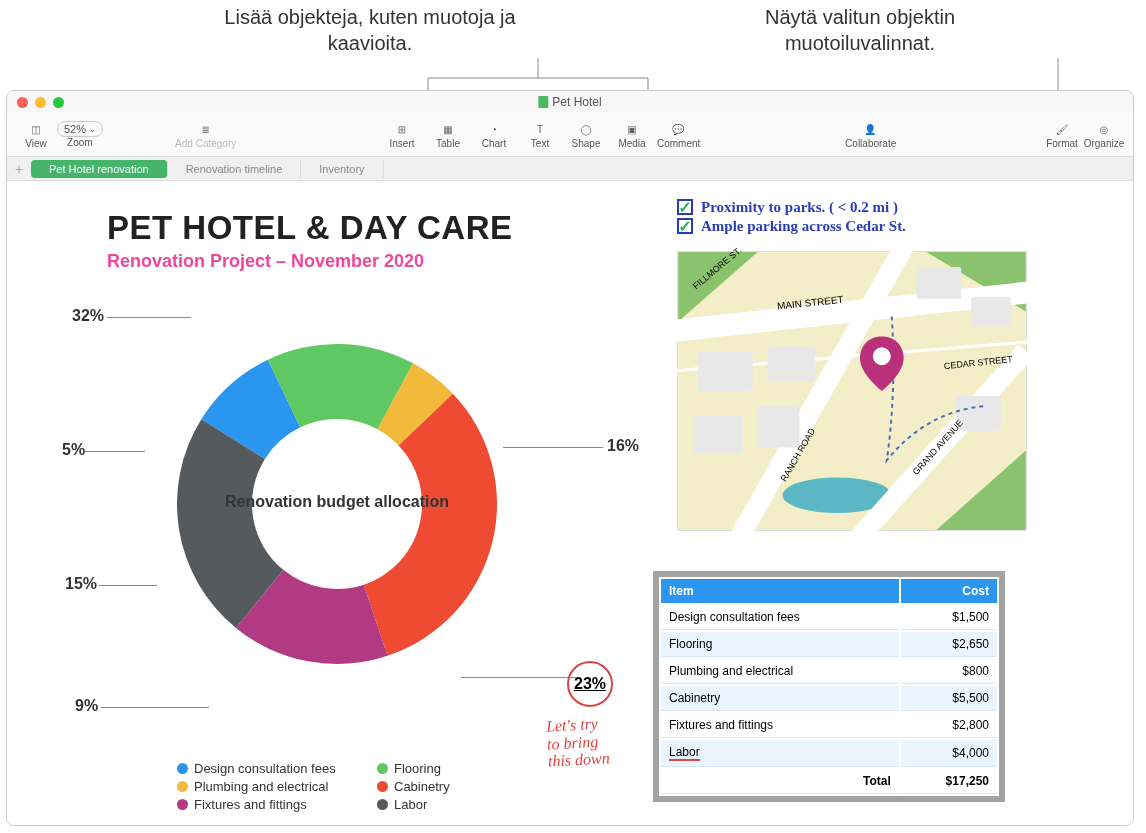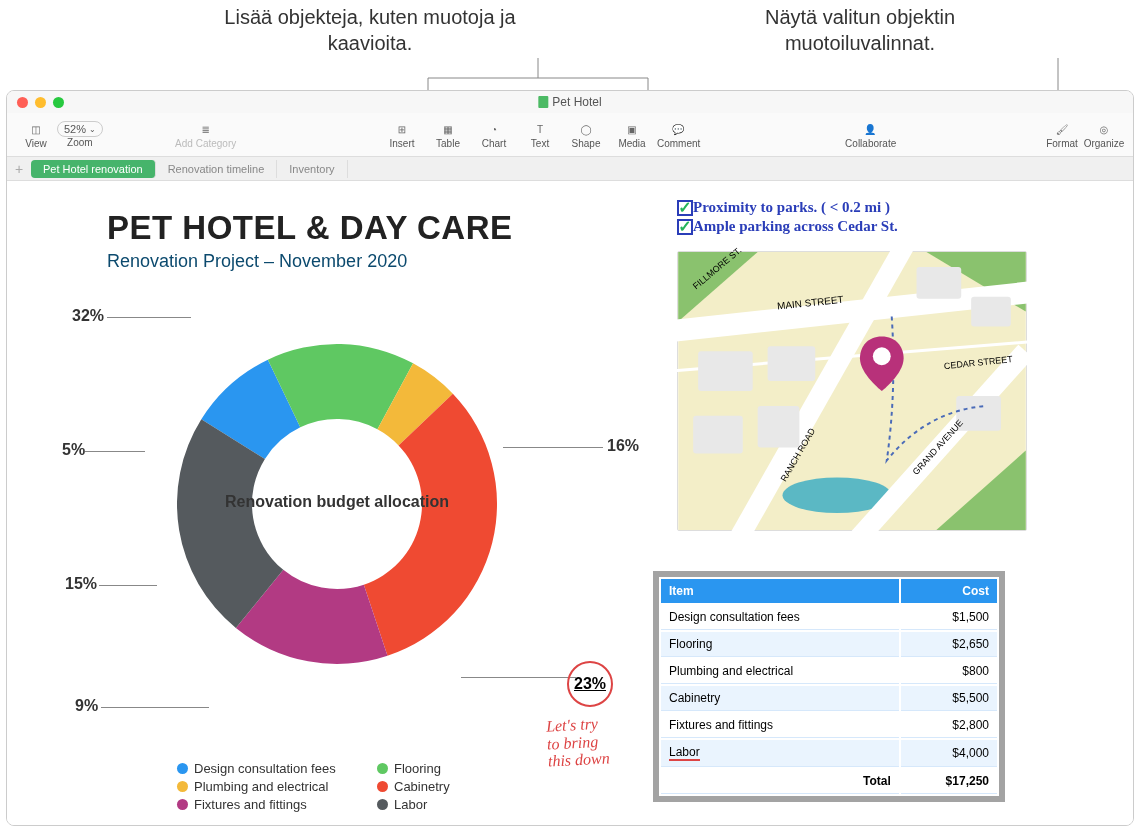--- a/index.html
+++ b/index.html
@@ -18,34 +18,34 @@
 .doc-icon { width:10px; height:12px; background:#4cba64; border-radius:1px; }
 .toolbar { height: 44px; background: #fafafa; border-bottom: 1px solid #ddd; display: flex; align-items: center; padding: 0 8px; font-size: 10px; color: #555; }
 .tool { display: flex; flex-direction: column; align-items: center; justify-content: center; min-width: 42px; cursor: pointer; }
 .tool .ic { width: 18px; height: 18px; display:flex; align-items:center; justify-content:center; color:#666; }
 .zoom { border: 1px solid #ccc; border-radius: 8px; padding: 1px 6px; font-size:11px; display:flex; align-items:center; gap:3px;}
 .tool-group { display:flex; gap:4px; }
 .spacer { flex: 1; }
 .addcat { color:#bbb; }
 .sheettabs { height: 24px; background: #f0f0f0; border-bottom:1px solid #ddd; display:flex; align-items:center; font-size:11px; color:#888;}
 .plus { width:24px; text-align:center; cursor:pointer; font-size:14px; color:#aaa;}
-.tab { padding: 3px 12px; border-right:1px solid #ddd; cursor:pointer;}
+.tab { padding: 3px 18px; border-right:1px solid #ddd; cursor:pointer;}
 .tab.active { background:#46b46b; color:#fff; border-radius:4px; }
 .canvas { position: relative; width: 100%; height: calc(100% - 90px); background:#fff; }
 .title-block { position:absolute; left:100px; top:28px; }
 .big-title { font-size: 33px; font-weight: 800; letter-spacing:0.5px; color:#222;}
-.sub-title { font-size: 18px; color:#0c4a6e; margin-top:4px; font-weight:400;}
+.sub-title { font-size: 18px; color:#ec4899; margin-top:4px; font-weight:700;}
 .donut-wrap { position:absolute; left:90px; top:123px; width:480px; height:430px;}
 .donut-center { position:absolute; left:50%; top:46%; transform:translate(-50%,-50%); text-align:center; font-size:16px; font-weight:600; color:#333; line-height:1.2;}
 .pct { position:absolute; font-size:16px; font-weight:600; color:#333;}
 .legend { position:absolute; left:170px; top:580px; font-size:13px; color:#333; display:grid; grid-template-columns: 200px 160px; row-gap:3px;}
 .legend-item{display:flex; align-items:center; gap:6px;}
 .sw{width:11px;height:11px;border-radius:50%;}
 .notes { position:absolute; left:670px; top:18px; font-family: 'Comic Sans MS', cursive; font-size:15px; color:#2a3db8; font-weight:600;}
-.note-row{display:flex; align-items:center; margin-bottom:2px;}
+.note-row{display:flex; gap:8px; margin-bottom:2px;}
 .chk{width:16px;height:16px;border:2px solid #2a3db8; display:flex;align-items:center;justify-content:center;}
 .chk::after{content:'✓'; color:#25b35a; font-size:16px; font-weight:bold;}
 .map { position:absolute; left:670px; top:70px; width:350px; height:280px; border:1px solid #ddd; border-radius:2px;}
 .table { position:absolute; left:646px; top:390px; width:352px; font-size:12px; border:6px solid #a3a3a3;}
 .table th { background:#2a96f0; color:#fff; text-align:left; padding:5px 8px; font-weight:600;}
 .table td { padding:5px 8px; border-bottom:1px solid #d6e8fb;}
 .table tr:nth-child(even) td { background:#eaf4fe;}
 .table .cost{text-align:right;}
 .total-row td{font-weight:700;}
 .circled { position:absolute; left:560px; top:480px;text-decoration:underline; }

